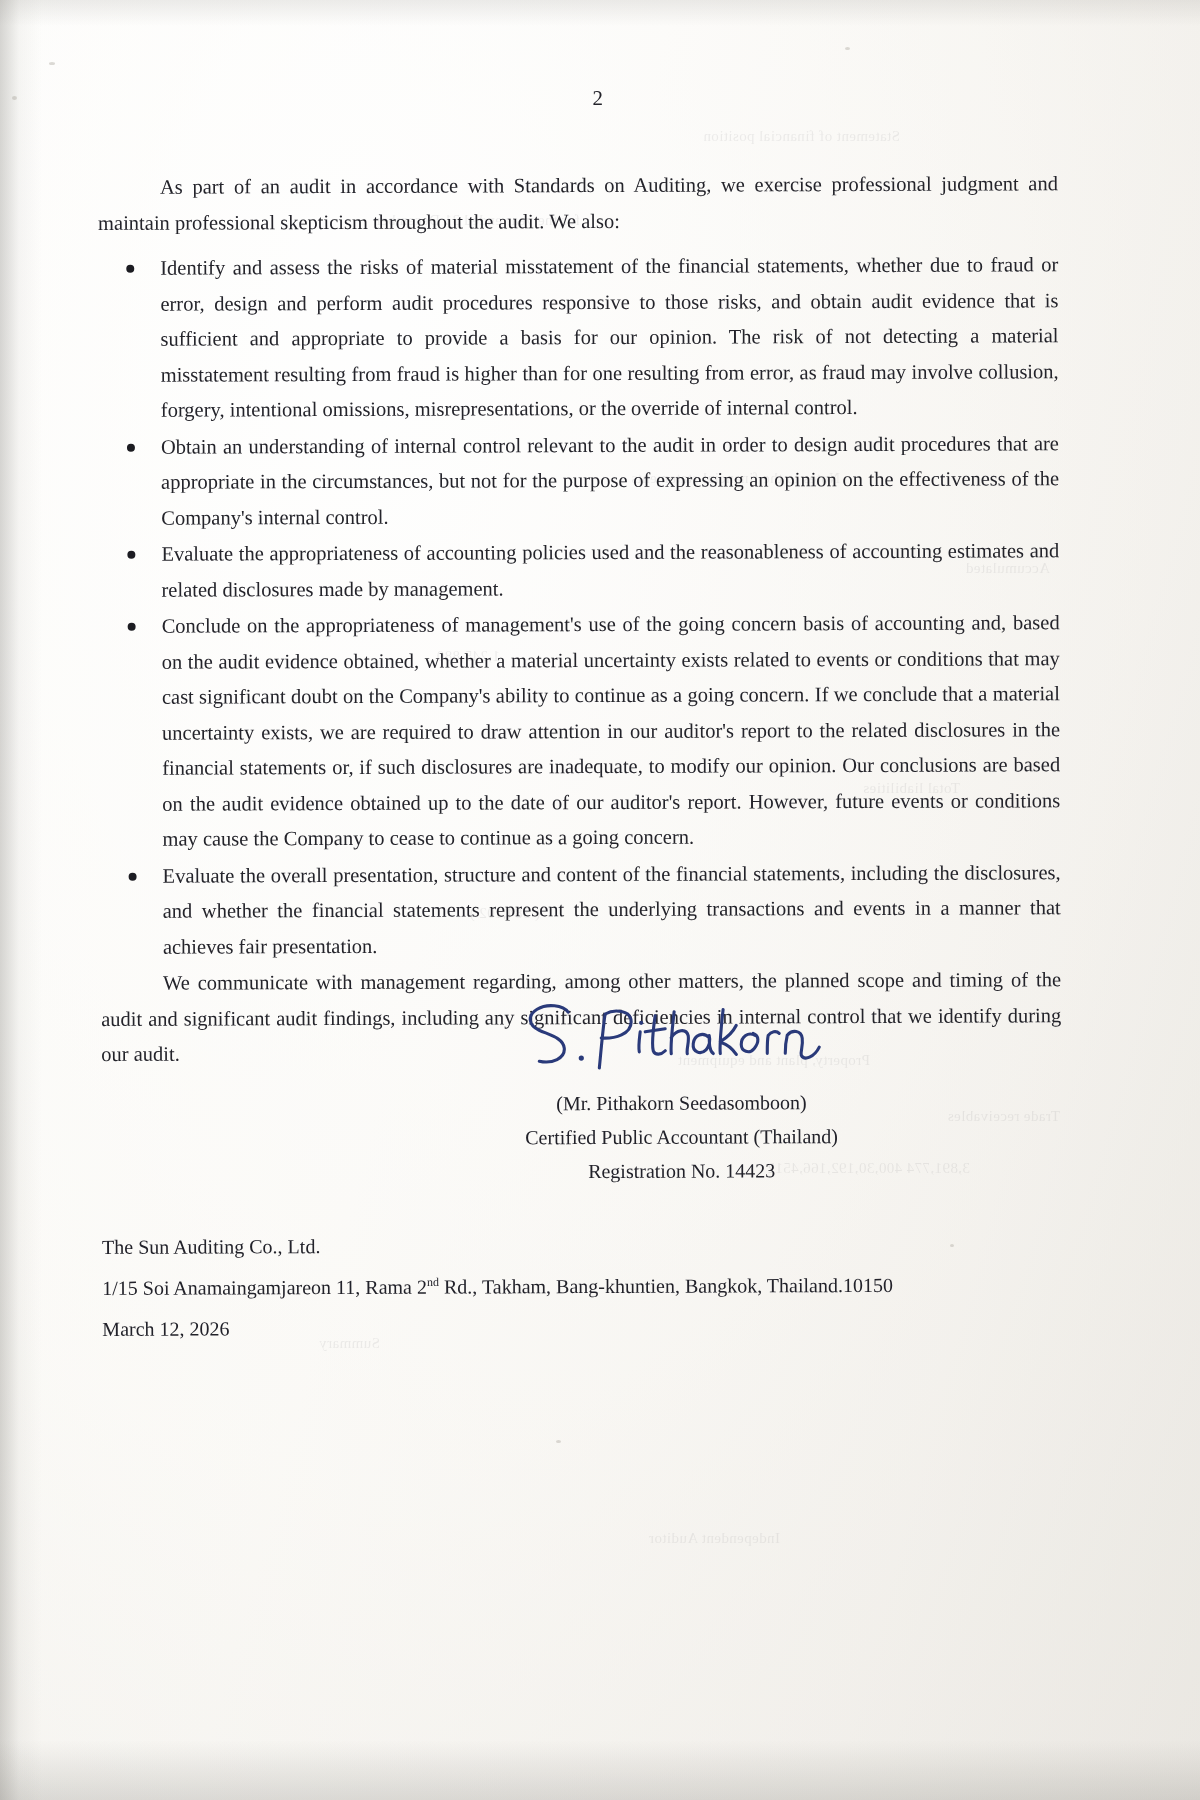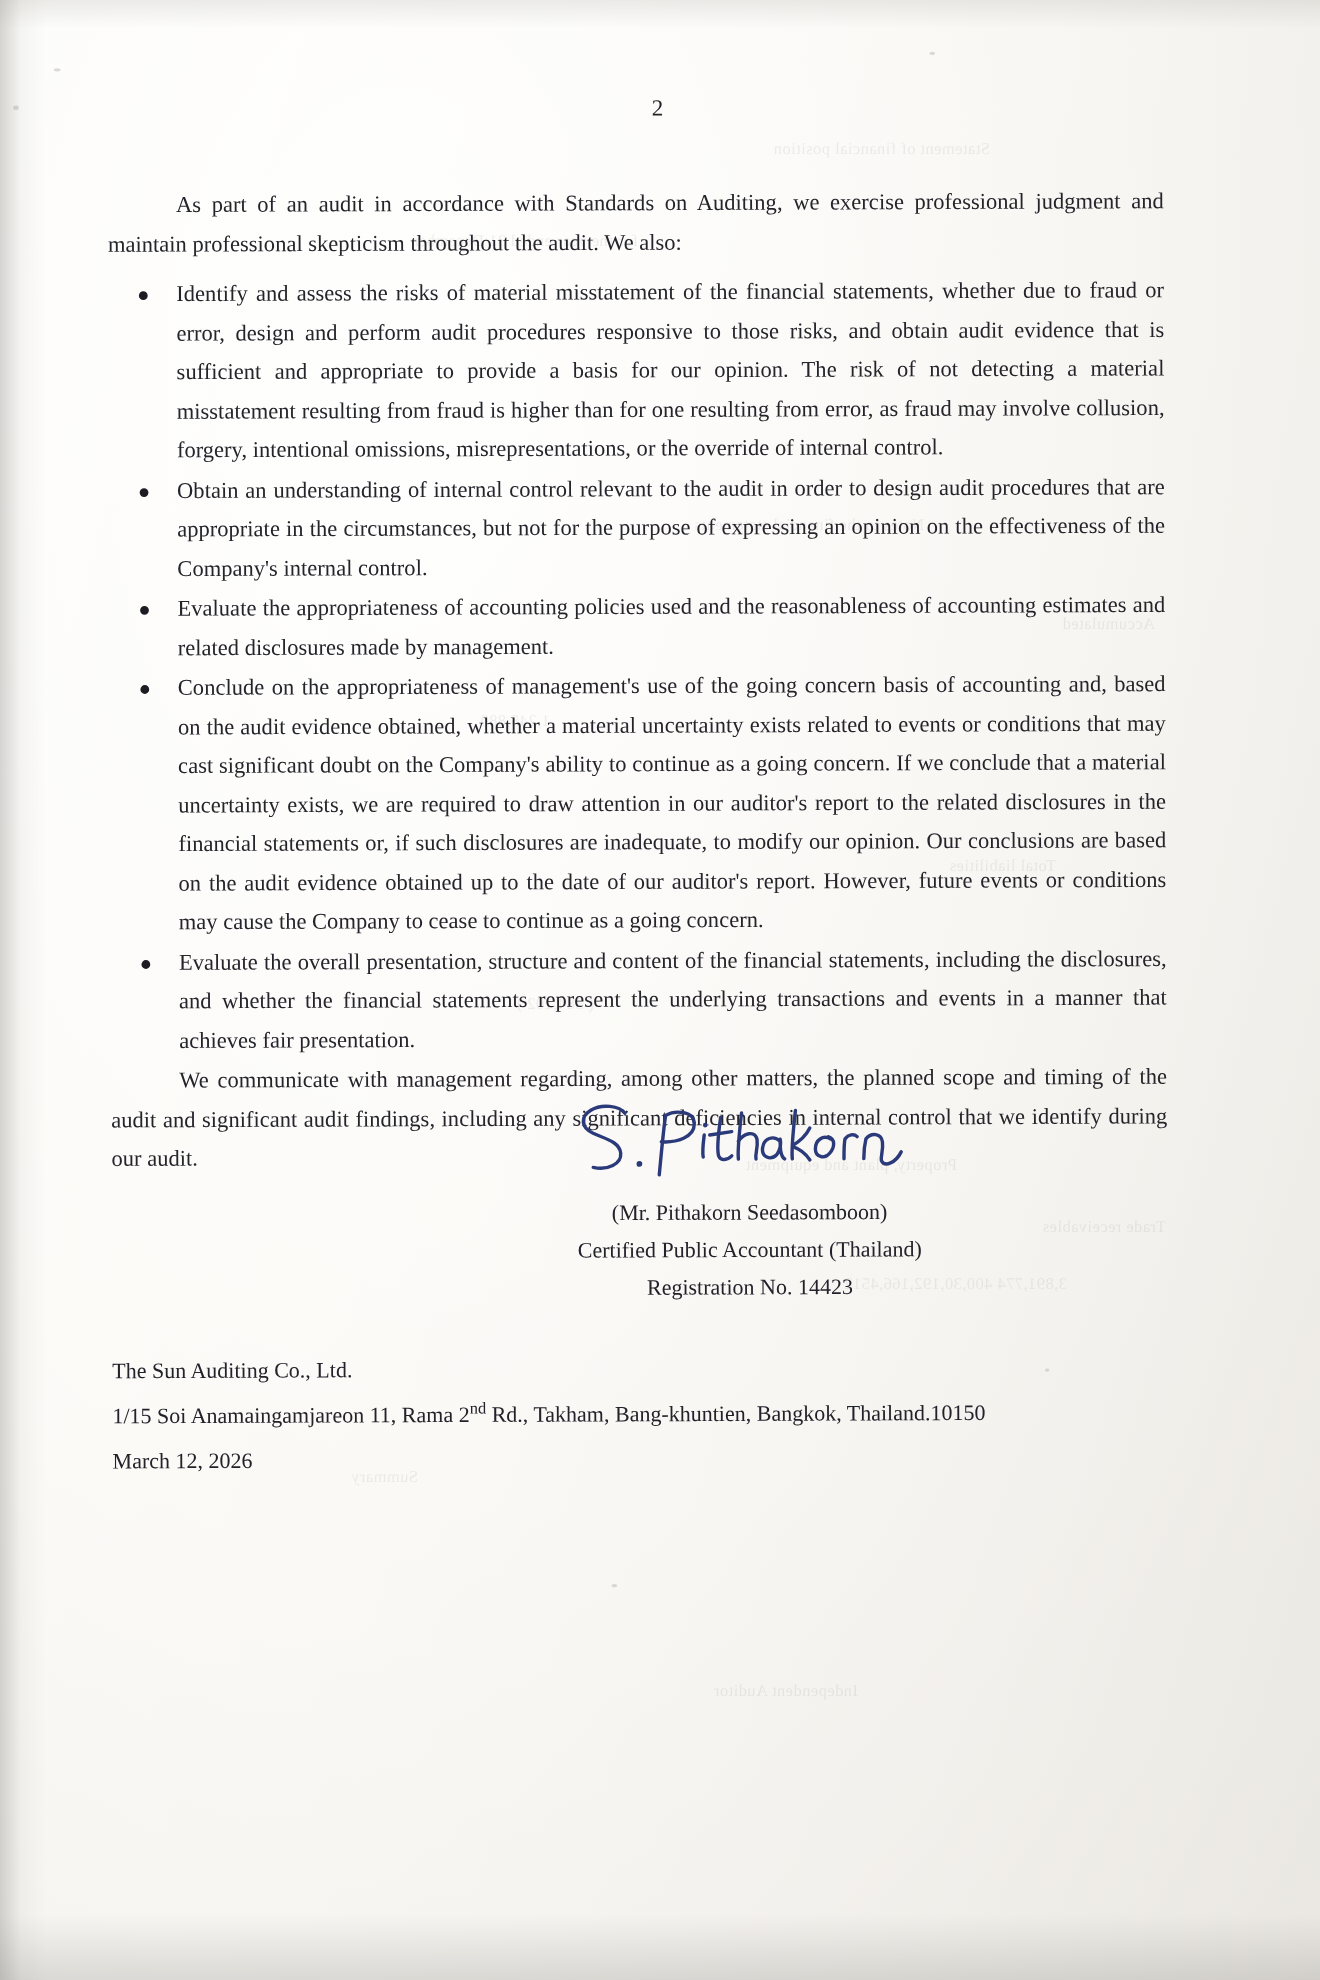--- a/index.html
+++ b/index.html
@@ -162,21 +162,21 @@
     top: 1225px;
     width: 980px;
   }
   .firm-line {
     font-size: 20px;
     line-height: 41px;
     color: #22222a;
     white-space: nowrap;
   }
   .firm-line sup {
-    font-size: 15px;
+    font-size: 12px;
     vertical-align: super;
     line-height: 0;
   }
 </style>
 </head>
 <body>
 
 <div class="page">
 
   <div class="paper-tint"></div>

